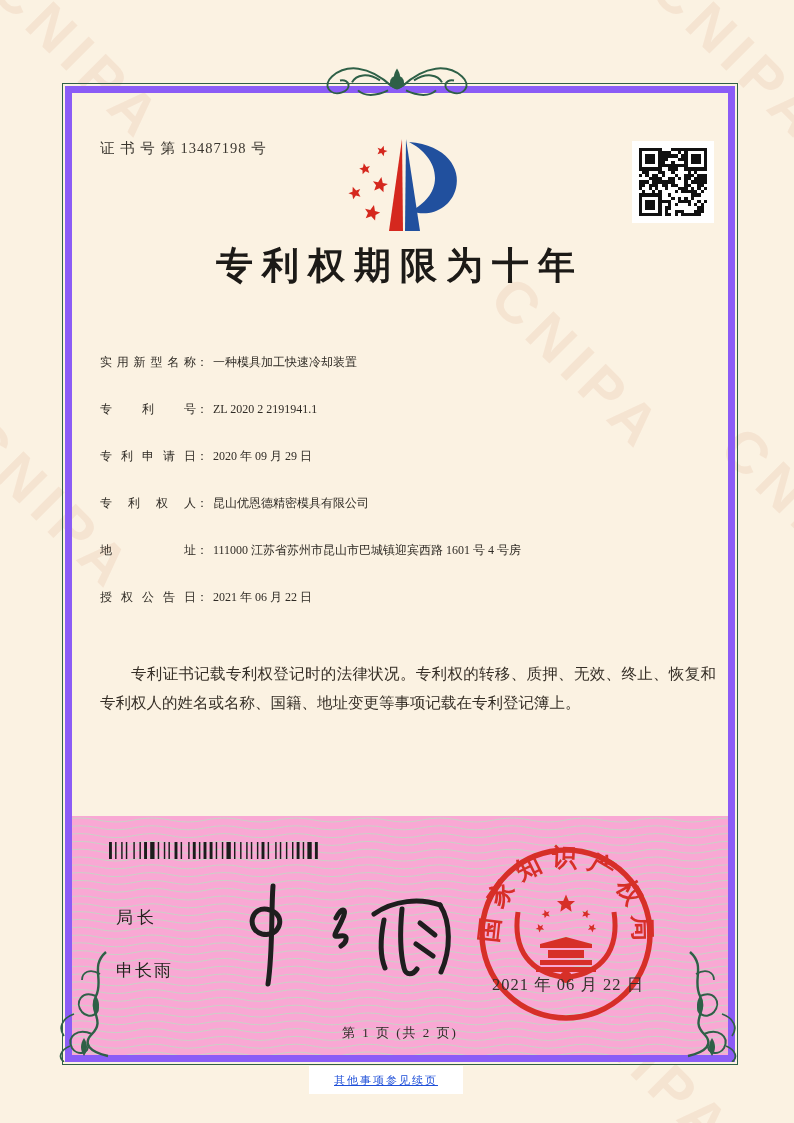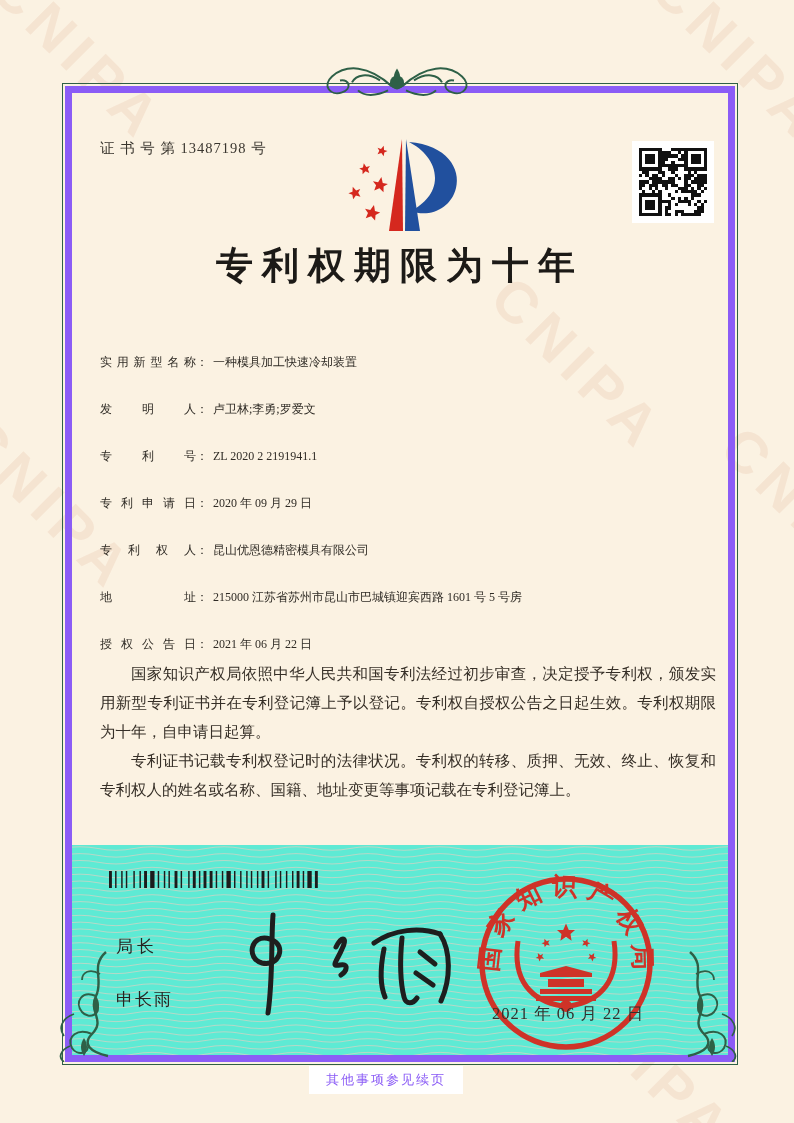--- a/index.html
+++ b/index.html
@@ -47,39 +47,39 @@
   .fcolon{display:inline-block;width:17px;color:#2f2b25;}
   .fvalue{color:#2f2b25;}
   .grant{position:absolute;left:296px;top:0;}
   .paras{
     position:absolute;left:28px;top:566px;width:616px;
     font-size:15.5px;line-height:29px;text-align:justify;color:#362f27;
   }
   .paras p{margin:0;text-indent:2em;}
   
   .band{
-    position:absolute;left:0;right:0;bottom:0;height:210px;
-    background:#5eead4;overflow:hidden;
+    position:absolute;left:0;right:0;bottom:0;height:239px;
+    background:#f9a8d4;overflow:hidden;
   }
   .band .waves{position:absolute;left:0;top:0;width:100%;height:100%;}
   .barcode{position:absolute;left:37px;top:26px;width:212px;height:17px;}
   .barcode svg{width:100%;height:100%;display:block;}
   .director{position:absolute;left:44px;top:90px;font-size:17px;letter-spacing:4px;color:#262420;}
   .director .name{margin-top:30px;letter-spacing:2px;}
   .sig{position:absolute;left:150px;top:62px;}
   .seal{position:absolute;left:404px;top:28px;opacity:0.94;}
   .sealdate{
     position:absolute;left:420px;top:158px;width:250px;
     font-size:16.5px;letter-spacing:1px;color:#33312d;z-index:4;white-space:nowrap;
   }
   .pageinfo{position:absolute;left:0;right:0;top:208px;text-align:center;font-size:13px;letter-spacing:2px;color:#2e2b26;}
   .contbox{
     position:absolute;left:309px;top:1066px;width:154px;height:28px;
     background:#ffffff;z-index:2;display:flex;align-items:center;justify-content:center;
-    font-size:13px;letter-spacing:2px;color:#8b5cf6;
+    font-size:11px;letter-spacing:2px;color:#1d4ed8;text-decoration:underline;
   }
   .orn{position:absolute;z-index:3;pointer-events:none;}
   .orn-top{left:50%;top:86px;transform:translate(-50%,-60%);}
   .orn-bl{left:50px;top:950px;}
   .orn-br{left:682px;top:950px;transform:scaleX(-1);}
 </style>
 </head>
 <body>
 
 <div class="page">
@@ -281,41 +281,37 @@
         </svg>
     </div>
 
     <div class="title">专利权期限为十年</div>
 
     <div class="fields">
       <div class="frow">
         <span class="flabel">实用新型名称</span><span class="fcolon">：</span><span class="fvalue">一种模具加工快速冷却装置</span>
       </div>
       <div class="frow">
-        <span class="flabel">发明人</span><span class="fcolon">：</span><span class="fvalue">卢卫林;李勇;罗爱文</span>
-      </div>
-      <div class="frow">
         <span class="flabel">专利号</span><span class="fcolon">：</span><span class="fvalue">ZL 2020 2 2191941.1</span>
       </div>
       <div class="frow">
         <span class="flabel">专利申请日</span><span class="fcolon">：</span><span class="fvalue">2020 年 09 月 29 日</span>
       </div>
       <div class="frow">
         <span class="flabel">专利权人</span><span class="fcolon">：</span><span class="fvalue">昆山优恩德精密模具有限公司</span>
       </div>
       <div class="frow">
-        <span class="flabel">地址</span><span class="fcolon">：</span><span class="fvalue">215000 江苏省苏州市昆山市巴城镇迎宾西路 1601 号 5 号房</span>
+        <span class="flabel">地址</span><span class="fcolon">：</span><span class="fvalue">111000 江苏省苏州市昆山市巴城镇迎宾西路 1601 号 4 号房</span>
       </div>
       <div class="frow">
         <span class="flabel">授权公告日</span><span class="fcolon">：</span><span class="fvalue">2021 年 06 月 22 日</span>
       </div>
     </div>
 
     <div class="paras">
-      <p>国家知识产权局依照中华人民共和国专利法经过初步审查，决定授予专利权，颁发实用新型专利证书并在专利登记簿上予以登记。专利权自授权公告之日起生效。专利权期限为十年，自申请日起算。</p>
       <p>专利证书记载专利权登记时的法律状况。专利权的转移、质押、无效、终止、恢复和专利权人的姓名或名称、国籍、地址变更等事项记载在专利登记簿上。</p>
     </div>
 
     <div class="band">
       <svg class="waves" id="wave-svg" viewBox="0 0 656 239" preserveAspectRatio="none">
           <path d="M-10 4 q 18 -4 36 0 t 36 0 t 36 0 t 36 0 t 36 0 t 36 0 t 36 0 t 36 0 t 36 0 t 36 0 t 36 0 t 36 0 t 36 0 t 36 0 t 36 0 t 36 0 t 36 0 t 36 0 t 36 0 t 36 0" fill="none" stroke="#c6d5c5" stroke-width="0.9"></path>
           <path d="M-10 11.8 q 18 -4 36 0 t 36 0 t 36 0 t 36 0 t 36 0 t 36 0 t 36 0 t 36 0 t 36 0 t 36 0 t 36 0 t 36 0 t 36 0 t 36 0 t 36 0 t 36 0 t 36 0 t 36 0 t 36 0 t 36 0" fill="none" stroke="#c6d5c5" stroke-width="0.9"></path>
           <path d="M-10 19.6 q 18 -4 36 0 t 36 0 t 36 0 t 36 0 t 36 0 t 36 0 t 36 0 t 36 0 t 36 0 t 36 0 t 36 0 t 36 0 t 36 0 t 36 0 t 36 0 t 36 0 t 36 0 t 36 0 t 36 0 t 36 0" fill="none" stroke="#c6d5c5" stroke-width="0.9"></path>
           <path d="M-10 27.4 q 18 -4 36 0 t 36 0 t 36 0 t 36 0 t 36 0 t 36 0 t 36 0 t 36 0 t 36 0 t 36 0 t 36 0 t 36 0 t 36 0 t 36 0 t 36 0 t 36 0 t 36 0 t 36 0 t 36 0 t 36 0" fill="none" stroke="#c6d5c5" stroke-width="0.9"></path>
           <path d="M-10 35.2 q 18 -4 36 0 t 36 0 t 36 0 t 36 0 t 36 0 t 36 0 t 36 0 t 36 0 t 36 0 t 36 0 t 36 0 t 36 0 t 36 0 t 36 0 t 36 0 t 36 0 t 36 0 t 36 0 t 36 0 t 36 0" fill="none" stroke="#c6d5c5" stroke-width="0.9"></path>

